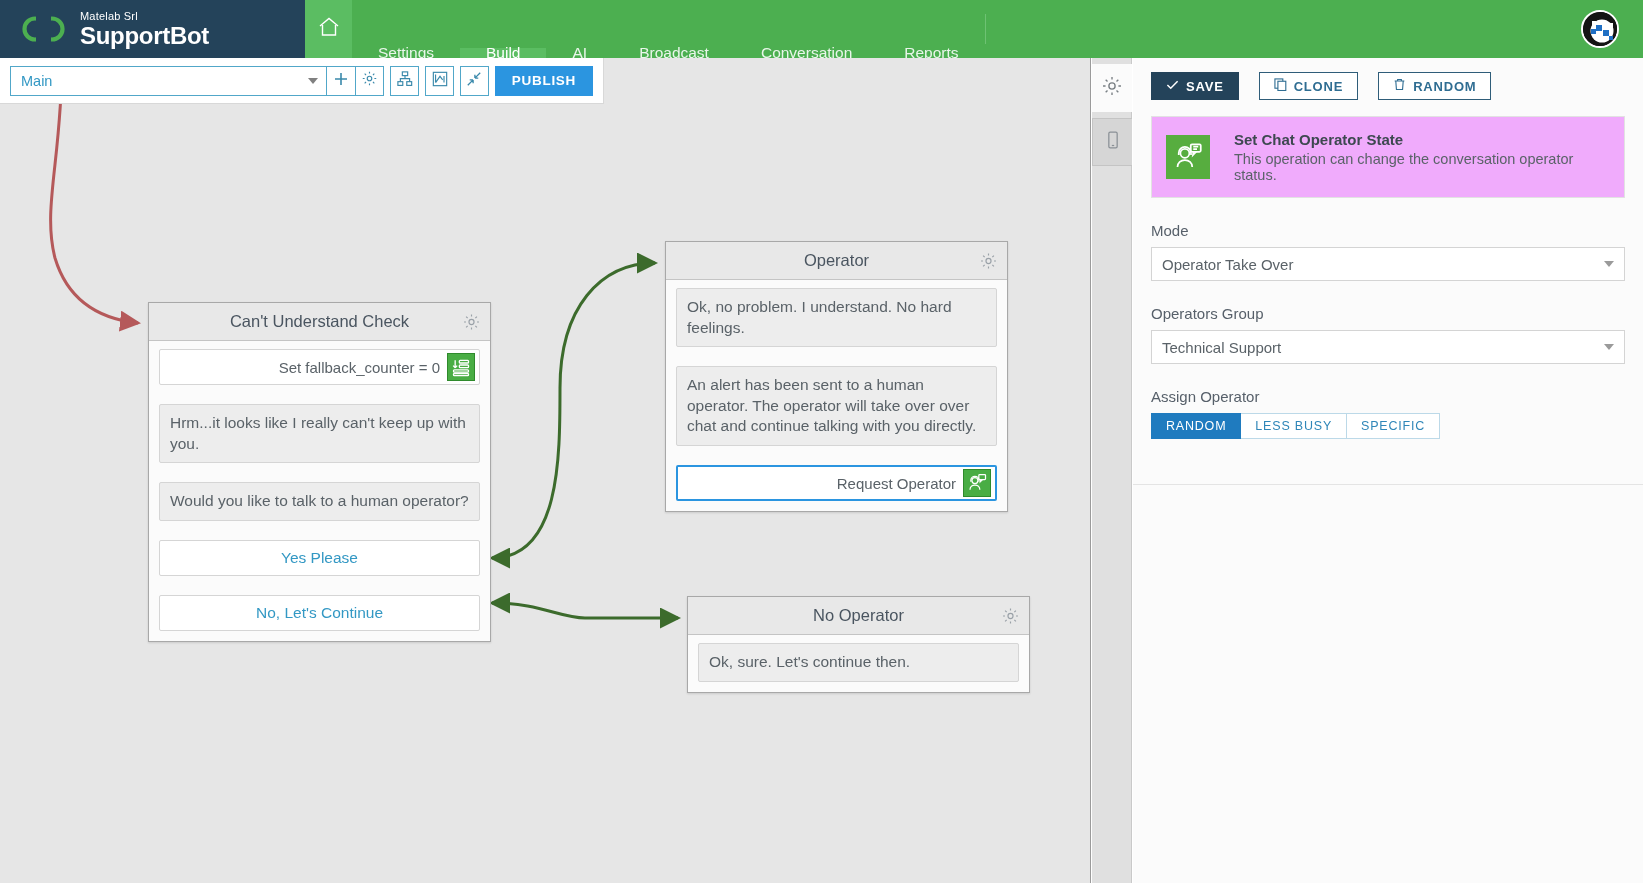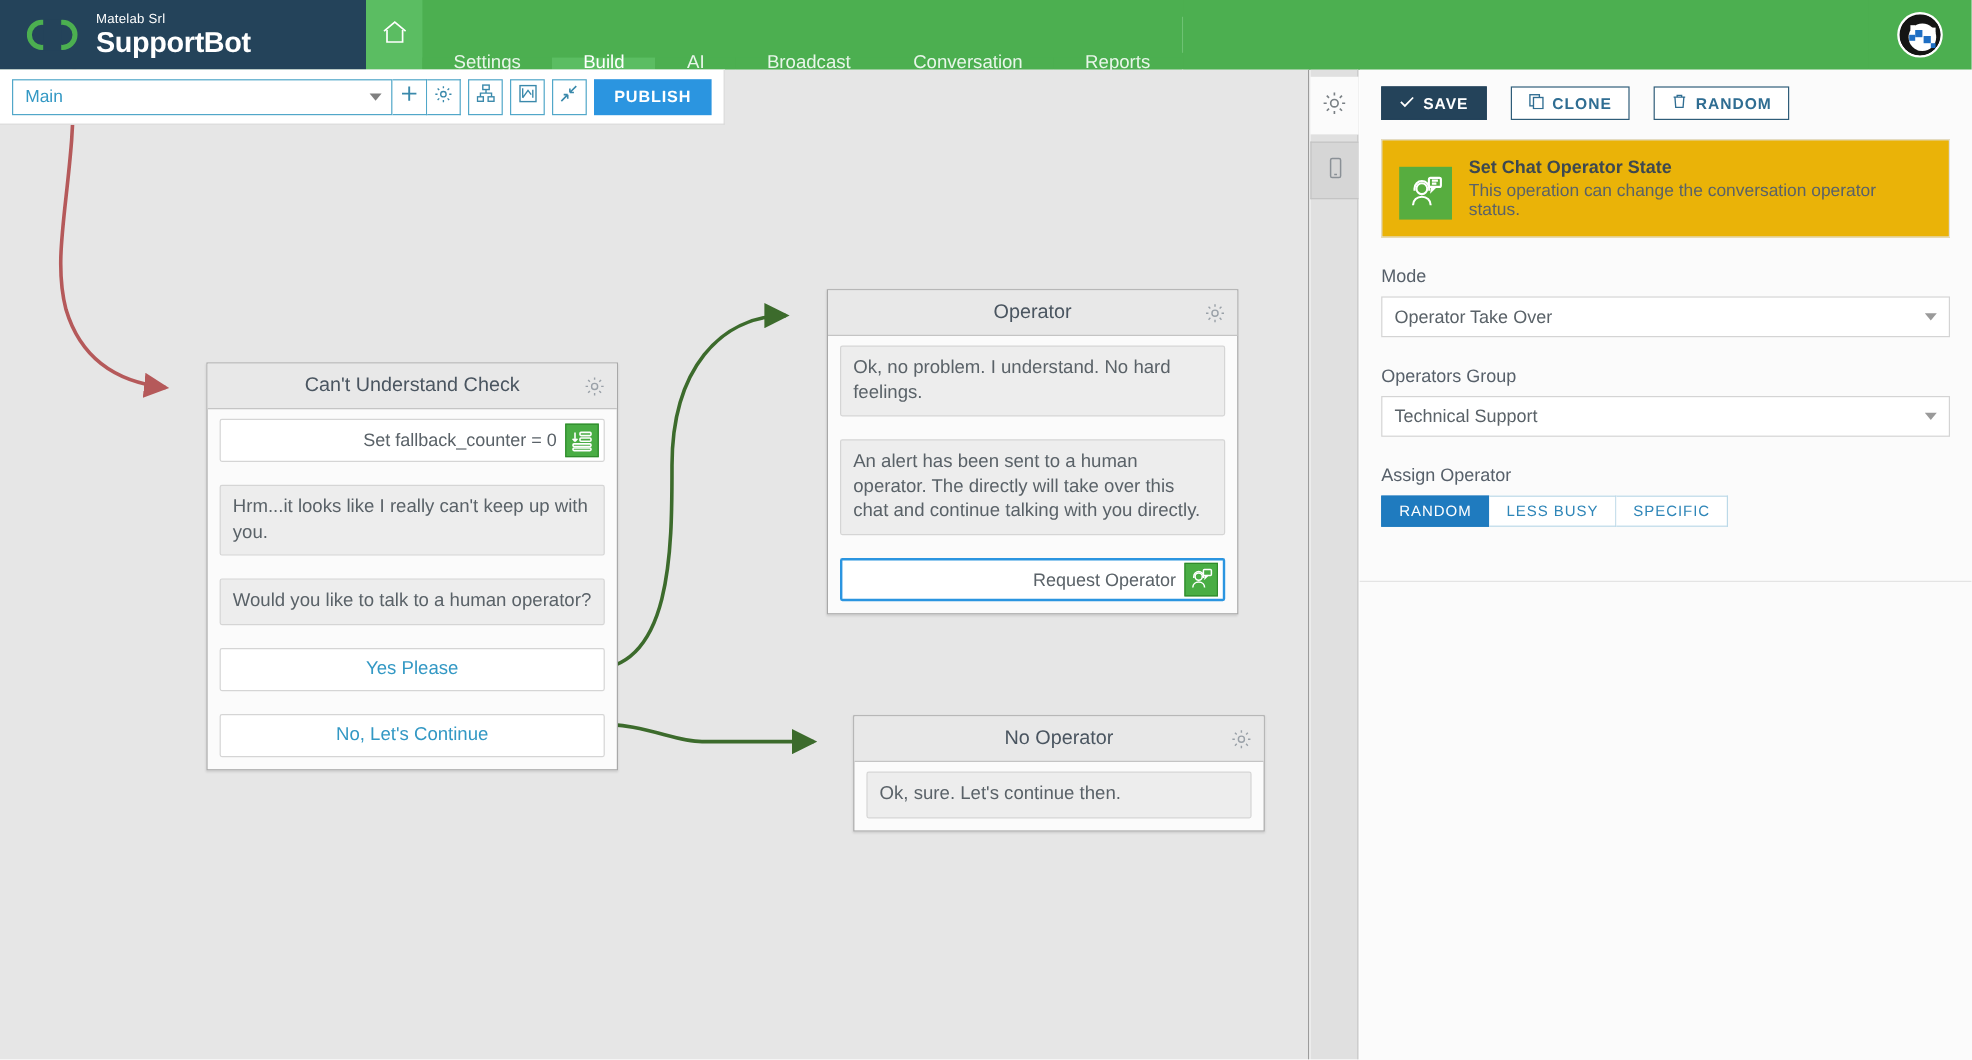--- a/index.html
+++ b/index.html
@@ -32,21 +32,21 @@
   .flow-select .caret { margin-left: auto; width: 0; height: 0; border-left: 5px solid transparent; border-right: 5px solid transparent; border-top: 6px solid #808080; }
   .tb-btn { width: 30px; height: 30px; border: 1px solid #51a7c9; border-left: none; background: #fff; display: flex; align-items: center; justify-content: center; color: #3a89ab; }
   .tb-btn.gap { margin-left: 6px; border-left: 1px solid #51a7c9; }
   .publish { height: 30px; margin-left: 6px; padding: 0 17px; background: #2b95e0; color: #fff; font-size: 13.5px; font-weight: bold; letter-spacing: .7px; display: flex; align-items: center; border: none; }
 
   
   .canvas { position: absolute; top: 58px; left: 0; width: 1091px; height: 825px; background: #e6e6e6; border-right: 1px solid #9b9b9b; overflow: hidden; }
   .canvas svg.links { position: absolute; inset: 0; width: 100%; height: 100%; }
 
   
-  .node { position: absolute; background: #fbfbfb; border: 1px solid #a8a8a8; box-shadow: 0 1px 2px rgba(0,0,0,.12); margin-left: 24px; }
+  .node { position: absolute; background: #fbfbfb; border: 1px solid #a8a8a8; box-shadow: 0 1px 2px rgba(0,0,0,.12); }
   .node-head { background: #e8e8e8; border-bottom: 1px solid #c4c4c4; height: 38px; display: flex; align-items: center; justify-content: center; position: relative; padding: 0 34px; }
   .node-title { font-size: 16.5px; color: #4a5560; text-align: center; }
   .node-gear { position: absolute; right: 9px; top: 50%; transform: translateY(-50%); color: #9aa1a8; display: flex; }
   .node-body { padding: 8px 10px 10px 10px; display: flex; flex-direction: column; gap: 19px; }
   .msg { background: #ededed; border: 1px solid #d5d5d5; border-radius: 2px; padding: 8px 10px; font-size: 15.5px; color: #5a6268; line-height: 1.33; }
   .op-row { background: #ffffff; border: 1px solid #d5d5d5; border-radius: 2px; height: 36px; display: flex; align-items: center; justify-content: flex-end; gap: 7px; padding: 0 4px 0 10px; font-size: 15px; color: #5a6268; }
   .op-row.selected { border: 2px solid #2b95e0; }
   .op-icon { width: 28px; height: 28px; background: #49ad44; border: 1px solid #2f8a2c; display: flex; align-items: center; justify-content: center; flex: none; }
   .btn-row { background: #ffffff; border: 1px solid #d5d5d5; border-radius: 2px; height: 36px; display: flex; align-items: center; justify-content: center; font-size: 15.5px; color: #3398c4; }
 
@@ -54,21 +54,21 @@
   .sidetabs { position: absolute; top: 58px; left: 1092px; width: 40px; height: 825px; background: #e0e0e0; border-right: 1px solid #c9c9c9; padding-top: 6px; }
   .sidetab { width: 40px; height: 48px; display: flex; align-items: center; justify-content: center; color: #6d7478; }
   .sidetab.active { background: #fbfbfb; border-right: 1px solid #fbfbfb; }
   .sidetab.inactive { background: #d6d6d6; border: 1px solid #c4c4c4; border-right: none; margin-top: 6px; }
 
   
   .panel { position: absolute; top: 58px; left: 1133px; width: 510px; height: 825px; background: #fbfbfb; padding: 14px 18px; }
   .panel-actions { display: flex; gap: 20px; align-items: center; margin-bottom: 16px; }
   .pa-btn { height: 28px; padding: 0 14px; display: flex; align-items: center; gap: 7px; font-size: 13px; letter-spacing: .8px; font-weight: bold; border: 1px solid #2f5d79; background: #fff; color: #2f6d92; }
   .pa-btn.primary { background: #24435a; color: #fff; border-color: #24435a; }
-  .op-card { border: 1px solid #e2e2e2; background: #eab308; padding: 14px; display: flex; gap: 14px; align-items: flex-end; }
+  .op-card { border: 1px solid #e2e2e2; background: #f0abfc; padding: 14px; display: flex; gap: 24px; align-items: center; }
   .op-card-icon { width: 44px; height: 44px; background: #57ad3f; display: flex; align-items: center; justify-content: center; flex: none; }
   .op-card-title { font-size: 15px; font-weight: bold; color: #3d4850; margin-bottom: 3px; }
   .op-card-desc { font-size: 14.5px; color: #5a6268; }
   .field { margin-top: 24px; }
   .field-label { font-size: 15px; color: #57606a; margin-bottom: 8px; }
   .select { height: 34px; border: 1px solid #d4d4d4; background: #fff; display: flex; align-items: center; padding: 0 10px; font-size: 15px; color: #5a6268; }
   .select .caret { margin-left: auto; width: 0; height: 0; border-left: 5px solid transparent; border-right: 5px solid transparent; border-top: 6px solid #9a9a9a; }
   .seg { display: flex; margin-top: 2px; }
   .seg-btn { height: 26px; padding: 0 14px; display: flex; align-items: center; font-size: 12.5px; letter-spacing: .8px; color: #2f86b8; border: 1px solid #bcd9e8; border-left: none; background: #fff; }
   .seg-btn:first-child { border-left: 1px solid #1f7bbf; }
@@ -194,21 +194,21 @@
         <span class="node-title">Operator</span>
         <span class="node-gear">
           <svg width="19" height="19" viewBox="0 0 24 24" fill="none" stroke="#9aa1a8" stroke-width="1.5">
             <circle cx="12" cy="12" r="3.2"></circle>
             <path d="M12 2.5v2.6M12 18.9v2.6M2.5 12h2.6M18.9 12h2.6M5.2 5.2l1.9 1.9M16.9 16.9l1.9 1.9M18.8 5.2l-1.9 1.9M7.1 16.9l-1.9 1.9"></path>
           </svg>
         </span>
       </div>
       <div class="node-body">
         <div class="msg">Ok, no problem. I understand. No hard feelings.</div>
-        <div class="msg">An alert has been sent to a human operator. The directly will take over this chat and continue talking with you directly.</div>
+        <div class="msg">An alert has been sent to a human operator. The operator will take over over chat and continue talking with you directly.</div>
         <div class="op-row selected">
           <span>Request Operator</span>
           <span class="op-icon">
             <svg width="20" height="20" viewBox="0 0 24 24" fill="none" stroke="#ffffff" stroke-width="1.5">
               <circle cx="9.5" cy="9" r="3.6"></circle>
               <path d="M3.6 20c0-3.4 2.7-5.6 5.9-5.6s5.9 2.2 5.9 5.6"></path>
               <path d="M4.6 10.4V8.8a4.9 4.9 0 0 1 9.8 0v1.6"></path>
               <rect x="14.2" y="1.8" width="8" height="6" rx="1"></rect>
               <path d="M16.4 7.8l-.4 2.6 2.6-2.6"></path>
             </svg>

